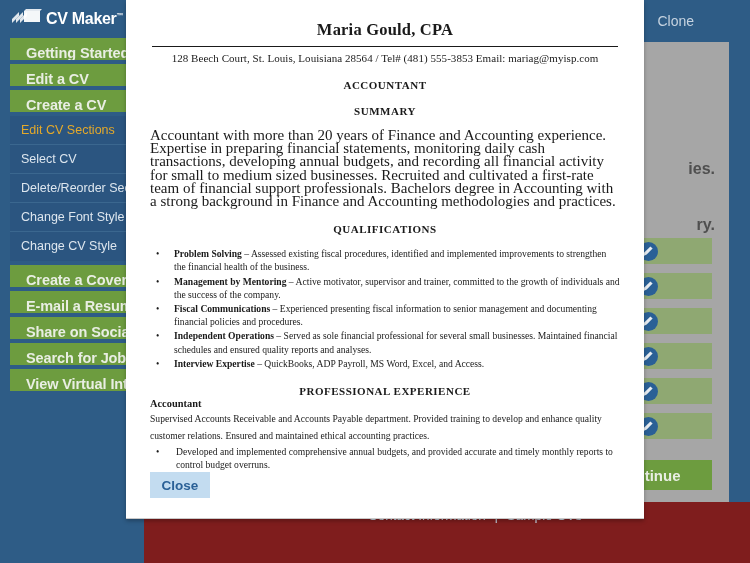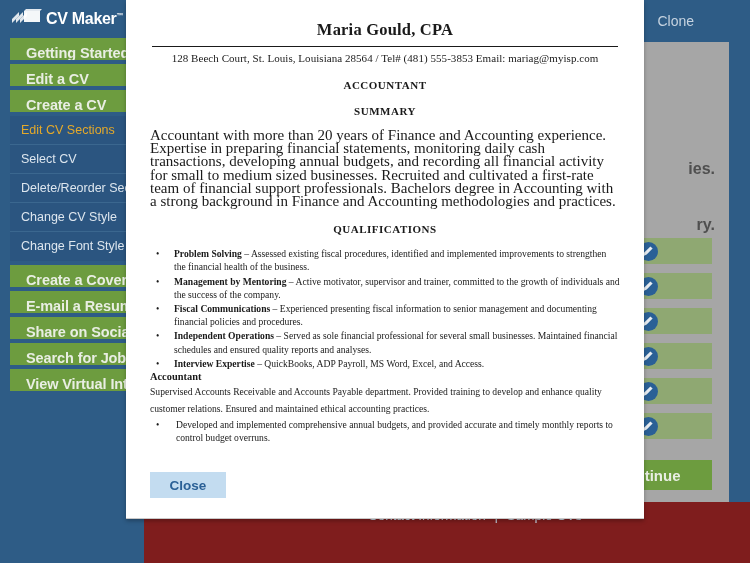--- a/index.html
+++ b/index.html
@@ -181,21 +181,21 @@
   }
   .job-title { font-size: 10.4px; font-weight: bold; margin-top: 1px; }
   .job-desc { font-size: 9.6px; line-height: 17px; margin-top: 1px; }
   .job-bullet {
     display: flex; font-size: 9.6px; line-height: 13.2px; margin-top: 1px;
   }
   .job-bullet .dot { width: 26px; flex: 0 0 26px; padding-left: 6px; }
 
   #close-button {
     position: absolute; left: 24px; bottom: 20px;
-    width: 76px; height: 26px;
+    width: 60px; height: 26px;
     background: #c3dcf0;
     color: #2a6096;
     font-family: "Liberation Sans", sans-serif;
     font-size: 13.5px; font-weight: bold;
     display: flex; align-items: center; justify-content: center;
     border: none;
     cursor: pointer;
   }
 </style>
 </head>
@@ -221,22 +221,22 @@
     </div>
 
     <div id="nav-list">
         <div class="nav-main">Getting Started</div>
         <div class="nav-main active">Edit a CV</div>
         <div class="nav-main">Create a CV</div>
         <div class="submenu">
           <div class="nav-sub selected">Edit CV Sections</div>
           <div class="nav-sub">Select CV</div>
           <div class="nav-sub">Delete/Reorder Sections</div>
+          <div class="nav-sub">Change Font Style</div>
           <div class="nav-sub">Change CV Style</div>
-          <div class="nav-sub">Change Font Style</div>
         </div>
         <div class="nav-main">Create a Cover Letter</div>
         <div class="nav-main">E-mail a Resume</div>
         <div class="nav-main">Share on Social Media</div>
         <div class="nav-main">Search for Jobs</div>
         <div class="nav-main">View Virtual Interview</div>
       </div>
   </div>
 
   <div id="bg-page">
@@ -305,20 +305,21 @@
           <div class="cv-bullet">
             <span class="dot">•</span>
             <span class="btxt"><b>Independent Operations</b><span> – </span><span>Served as sole financial professional for several small businesses. Maintained financial schedules and ensured quality reports and analyses.</span></span>
           </div>
           <div class="cv-bullet">
             <span class="dot">•</span>
             <span class="btxt"><b>Interview Expertise</b><span> – </span><span>QuickBooks, ADP Payroll, MS Word, Excel, and Access.</span></span>
           </div>
         </div>
 
+      <div class="cv-h2">PROFESSIONAL EXPERIENCE</div>
       <div id="exp-list">
           <div class="job-title">Accountant</div>
           <div class="job-desc">Supervised Accounts Receivable and Accounts Payable department.  Provided training to develop and enhance quality customer relations. Ensured and maintained ethical accounting practices.</div>
           <div class="job-bullet">
             <span class="dot">•</span>
             <span>Developed and implemented comprehensive annual budgets, and provided accurate and timely monthly reports to control budget overruns.</span>
           </div>
         </div>
 
     </div>

